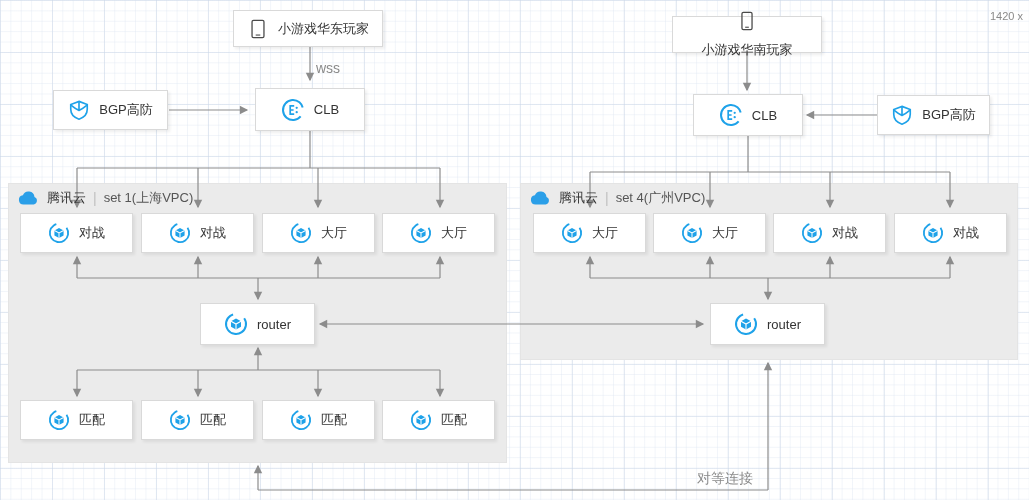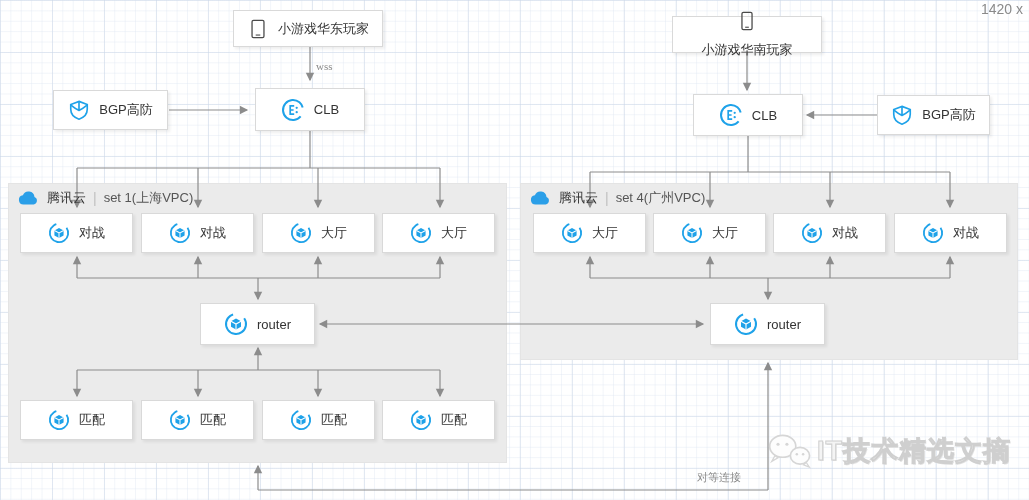--- a/index.html
+++ b/index.html
@@ -23,22 +23,22 @@
     font-size:13px; color:#333; white-space:nowrap;text-align:center;
   }
   .ic { flex:0 0 auto; display:block; }
   .region-header {
     position:absolute; z-index:3; display:flex; align-items:center; gap:7px;
     font-size:13px; color:#333;
   }
   .provider { font-weight:normal; color:#333; }
   .hdr-divider { color:#bfbfbf; font-size:14px; }
   .hdr-title { color:#555; }
-  .floating-label { position:absolute; z-index:4; font-size:11px; color:#8a8a8a;font-family:Liberation Serif, serif; }
-  .dims-label { position:absolute; top:1px; right:6px; z-index:5; font-size:14px; color:#8a8a8a;margin-left:6px; }
+  .floating-label { position:absolute; z-index:4; font-size:14px; color:#8a8a8a; }
+  .dims-label { position:absolute; top:10px; right:6px; z-index:5; font-size:11px; color:#8a8a8a;margin-left:6px; }
   .watermark { position:absolute; left:766px; top:432px; z-index:5; display:flex; align-items:center; gap:5px; }
   .watermark-text {
     font-size:27px; font-weight:bold; letter-spacing:1px;
     color:#f4f4f4; -webkit-text-stroke:1px #cfcfcf; text-shadow:1px 1px 0 #e3e3e3;
   }
 </style>
 </head>
 <body>
 
 <svg width="0" height="0" style="position:absolute">
@@ -281,20 +281,14 @@
     <svg class="ic" width="24" height="24">
         <use href="#i-cvm"></use>
       </svg>
     <span>router</span>
   </div>
 
   <div class="floating-label" style="left:316px; top:60px;">wss</div>
   <div class="floating-label" style="left:697px; top:470px;">对等连接</div>
   <div class="dims-label">1420 x</div>
 
-  <div class="watermark">
-    <svg class="ic" width="46" height="38">
-        <use href="#i-wechat"></use>
-      </svg>
-    <span class="watermark-text">IT技术精选文摘</span>
-  </div>
 
 </div>
 
 </body></html>

